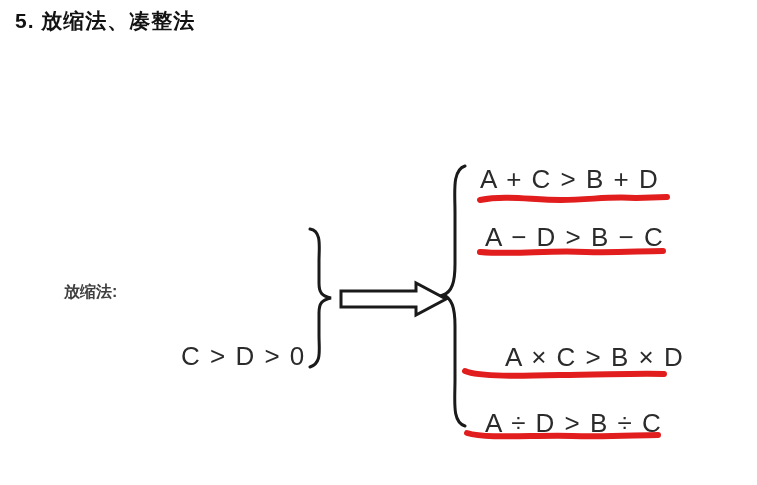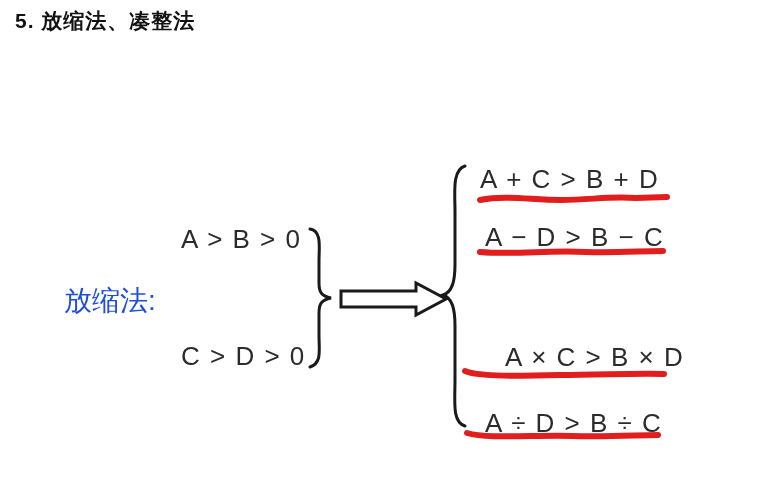--- a/index.html
+++ b/index.html
@@ -21,23 +21,23 @@
     top: 7px;
     font-size: 21px;
     font-weight: bold;
     color: #121212;
     letter-spacing: 1px;
     white-space: nowrap;
   }
   .method-label {
     left: 64px;
     top: 282px;
-    font-size: 28px;
-    font-weight: normal;
-    color: #1d4ed8;
+    font-size: 16px;
+    font-weight: bold;
+    color: #404040;
     white-space: nowrap;
   }
   .formula {
     font-size: 26px;
     color: #2b2b2b;
     white-space: nowrap;
     letter-spacing: 1.5px;
   }
   .premise-1 { left: 181px; top: 224px; }
   .premise-2 { left: 181px; top: 341px; }
@@ -49,21 +49,20 @@
 </style>
 </head>
 <body>
 
 <div class="canvas">
 
   <div class="abs title">5. 放缩法、凑整法</div>
 
   <div class="abs method-label">放缩法:</div>
 
-  <div class="abs formula premise-1">A &gt; B &gt; 0</div>
   <div class="abs formula premise-2">C &gt; D &gt; 0</div>
 
   <div class="abs" style="left:303px; top:225px;">
     <svg width="34" height="146" viewBox="0 0 34 146">
       <path d="M7,4 C19,6 16,22 16,36 L16,58 C16,68 19,71 28,73 C19,75 16,78 16,88 L16,110 C16,126 19,138 7,142" fill="none" stroke="#1a1a1a" stroke-width="3" stroke-linecap="round"></path>
     </svg>
   </div>
 
   <div class="abs" style="left:338px; top:280px;">
     <svg width="112" height="38" viewBox="0 0 112 38">

